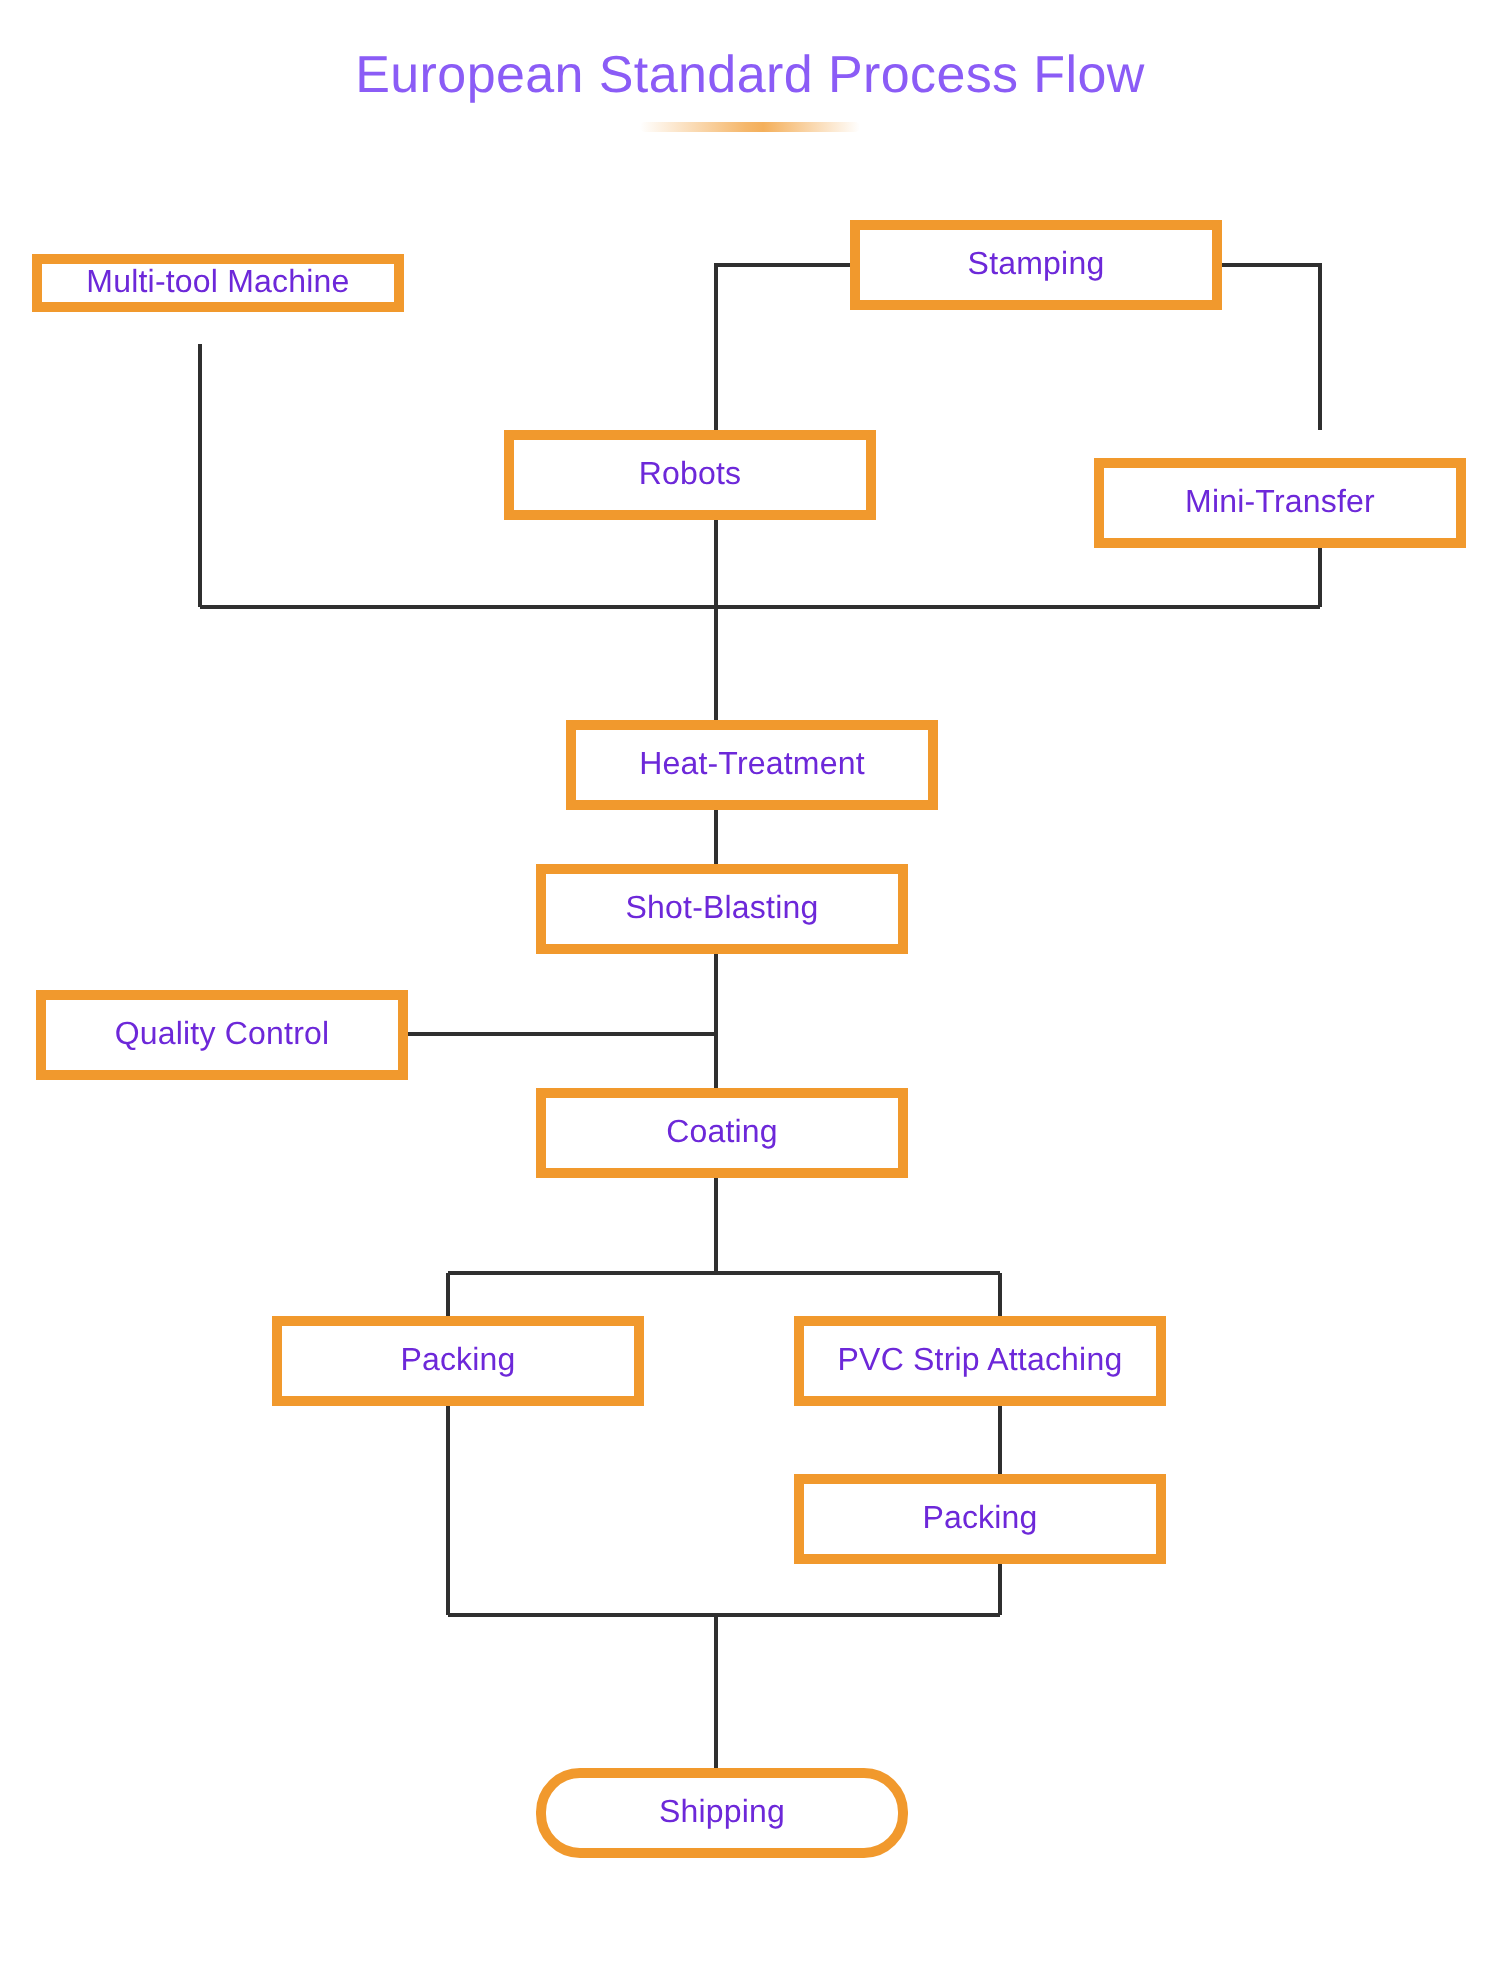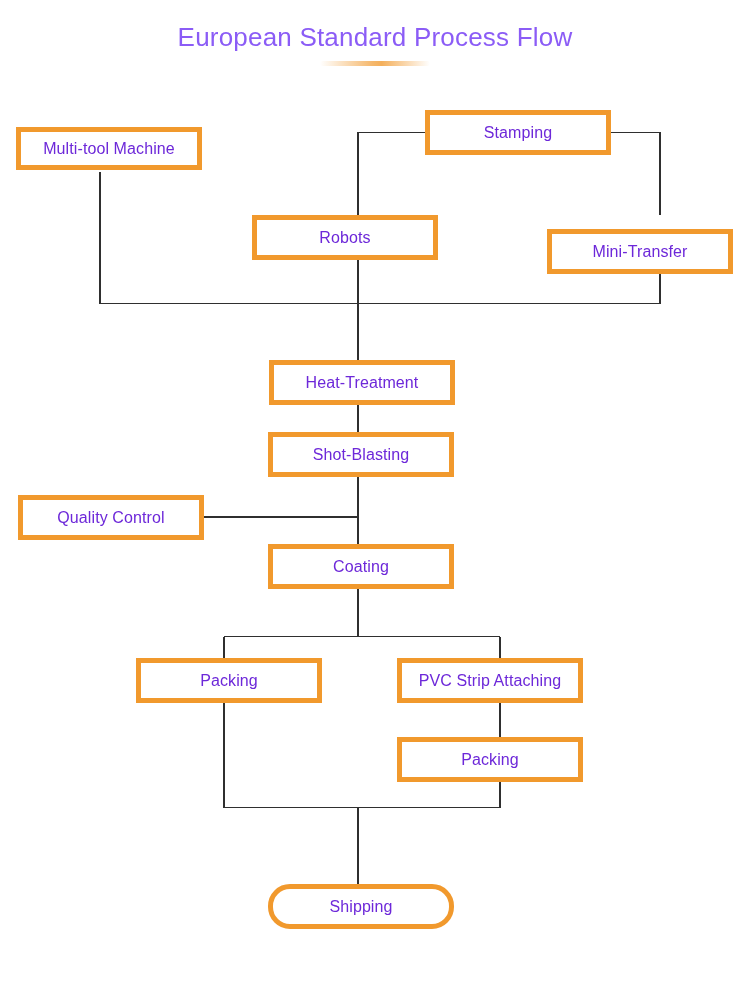--- a/index.html
+++ b/index.html
@@ -116,25 +116,25 @@
 
     <path d="M 500 636.5 L 500 658"></path>
     <path d="M 500 703 L 500 737"></path>
     <path d="M 500 782 L 500 807.5"></path>
 
     <line x1="224" y1="807.5" x2="500" y2="807.5"></line>
 
     <path d="M 358 807.5 L 358 884"></path>
   </svg>
 
-  <div class="node" style="left: 16px; top: 127px; width: 186px; height: 43px;">Multi-tool Machine</div>
+  <div class="node" style="left: 16px; top: 127px; width: 186px; height: 29px;">Multi-tool Machine</div>
   <div class="node" style="left: 425px; top: 110px; width: 186px; height: 45px;">Stamping</div>
   <div class="node" style="left: 252px; top: 215px; width: 186px; height: 45px;">Robots</div>
   <div class="node" style="left: 547px; top: 229px; width: 186px; height: 45px;">Mini-Transfer</div>
-  <div class="node" style="left: 269px; top: 360px; width: 186px; height: 45px;">Heat-Treatment</div>
+  <div class="node" style="left: 283px; top: 360px; width: 186px; height: 45px;">Heat-Treatment</div>
   <div class="node" style="left: 268px; top: 432px; width: 186px; height: 45px;">Shot-Blasting</div>
   <div class="node" style="left: 18px; top: 495px; width: 186px; height: 45px;">Quality Control</div>
   <div class="node" style="left: 268px; top: 544px; width: 186px; height: 45px;">Coating</div>
   <div class="node" style="left: 136px; top: 658px; width: 186px; height: 45px;">Packing</div>
   <div class="node" style="left: 397px; top: 658px; width: 186px; height: 45px;">PVC Strip Attaching</div>
   <div class="node" style="left: 397px; top: 737px; width: 186px; height: 45px;">Packing</div>
   <div class="node" style="left: 268px; top: 884px; width: 186px; height: 45px; border-radius: 22px;">Shipping</div>
 
 </div>
 

